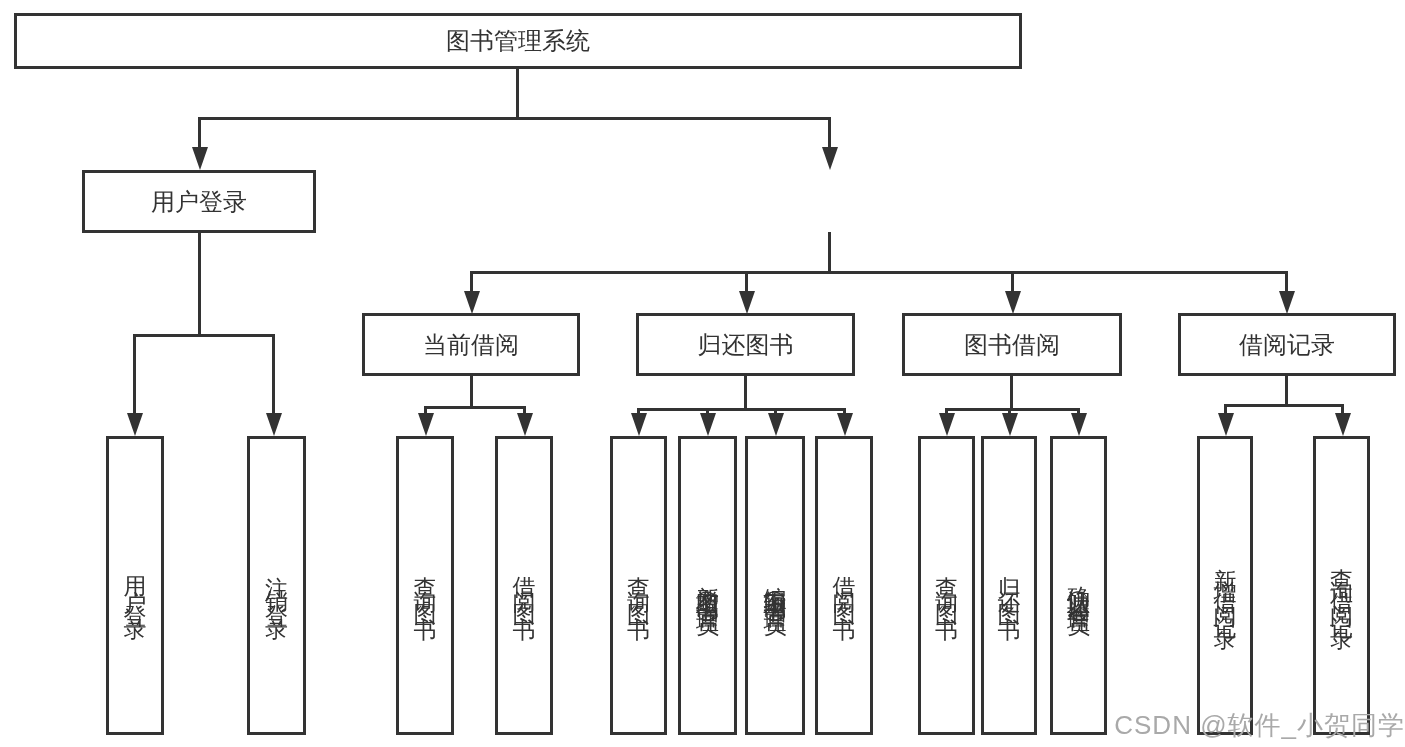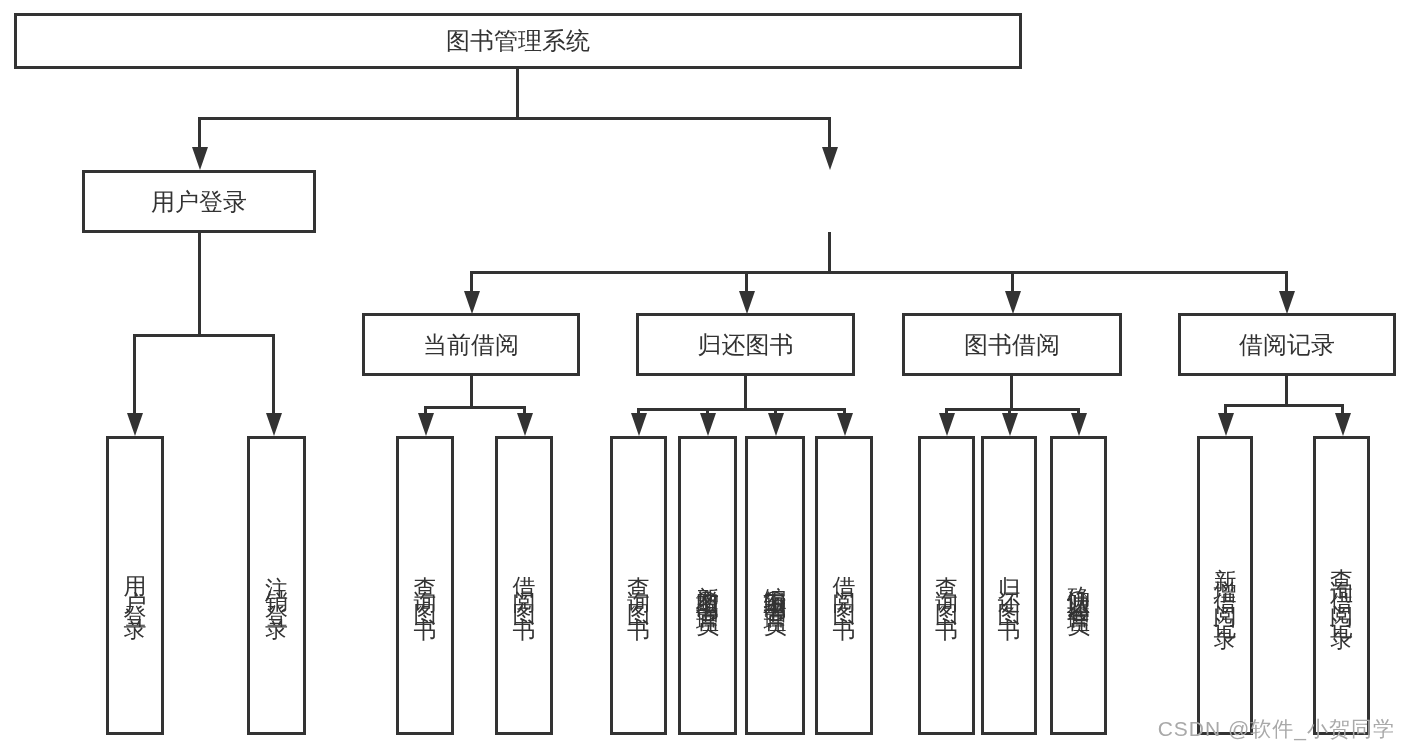--- a/index.html
+++ b/index.html
@@ -48,24 +48,24 @@
   .hline { height: 3px; }
   .arrow-down {
     position: absolute;
     width: 0; height: 0;
     border-left: 8px solid transparent;
     border-right: 8px solid transparent;
     border-top: 23px solid var(--line);
   }
   .watermark {
     position: absolute;
-    right: 10px;
+    right: 0;
     bottom: 4px;
     color: var(--watermark);
-    font-size: 21px;
+    font-size: 26px;
     letter-spacing: 1px;
   }
 </style>
 </head>
 <body>
 
 <div class="stage">
 
   <div class="node" style="left:14px; top:13px; width:1008px; height:56px;">图书管理系统</div>
 

